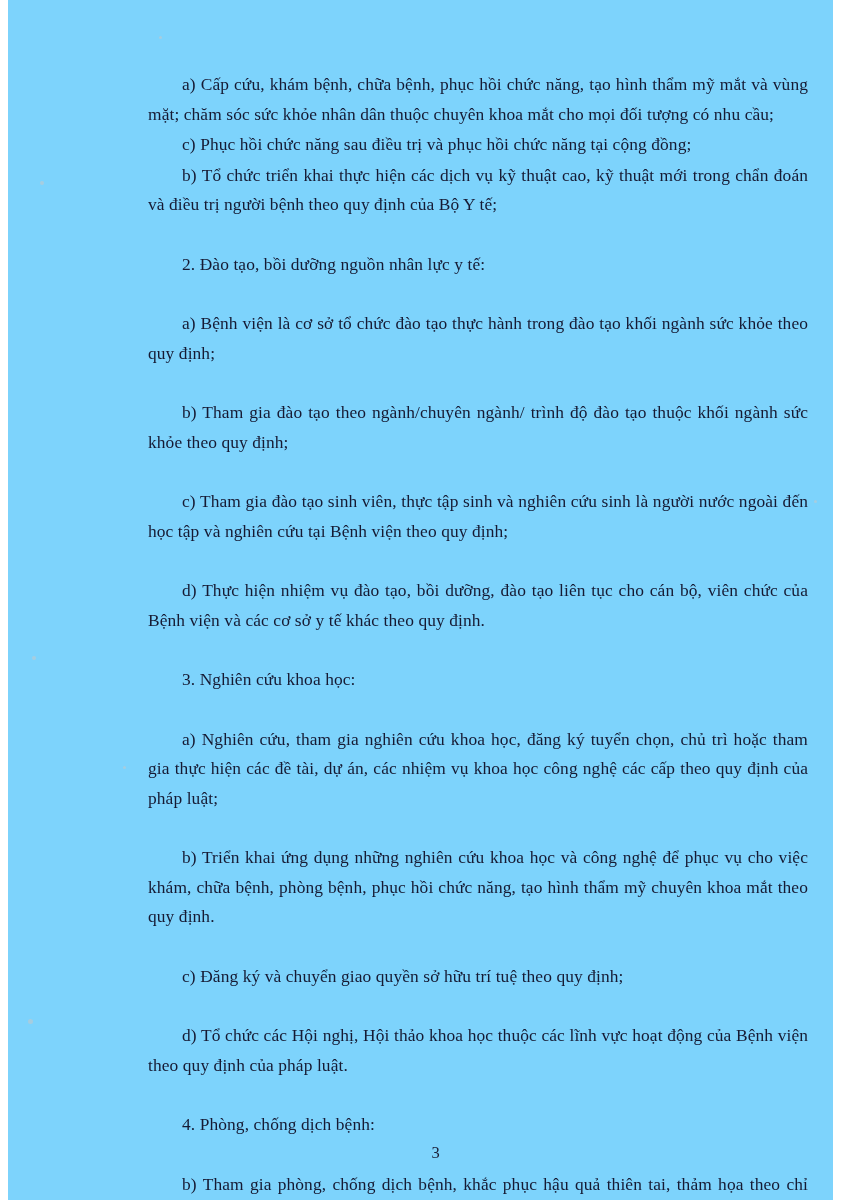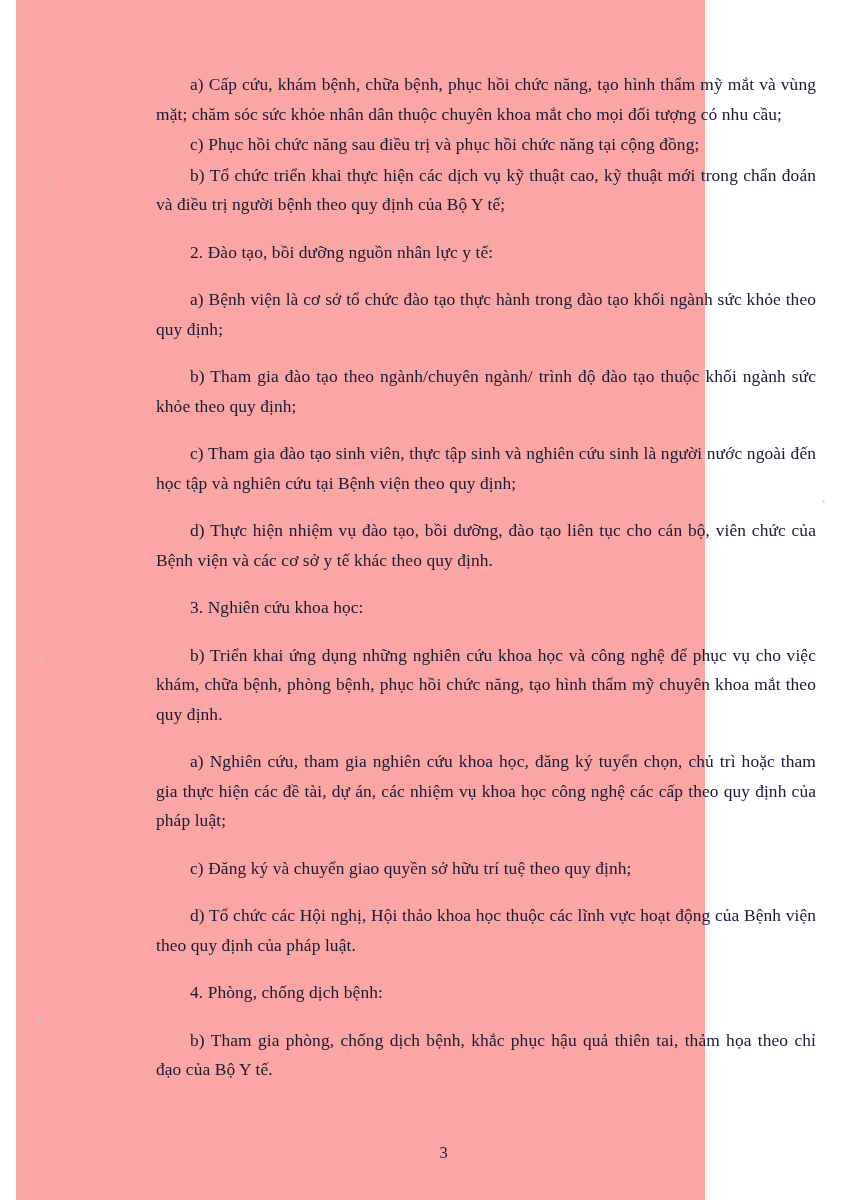--- a/index.html
+++ b/index.html
@@ -10,24 +10,24 @@
   body {
     width: 855px;
     height: 1200px;
     font-family: "Liberation Serif", serif;
     color: #1a1a2e;
     position: relative;
     overflow: hidden;
   }
   .page {
     position: absolute;
-    left: 16px; top: 0;
-    width: 689px;
+    left: 8px; top: 0;
+    width: 825px;
     height: 1200px;
-    background: #fca5a5;
+    background: #7dd3fc;
   }
   
   .speckle {
     position: absolute;
     background: #c9c9c9;
     border-radius: 50%;
     opacity: .55;
   }
   .doc-body {
     position: absolute;
@@ -39,21 +39,21 @@
     margin: 0 0 1px 0;
     font-size: 17.4px;
     line-height: 29.5px;
     text-align: justify;
     text-justify: inter-word;
     text-indent: 34px;
     color: #161a33;
     letter-spacing: .1px;
   }
   p.para.gap {
-    margin-top: 18px;
+    margin-top: 30px;
   }
   .page-number {
     position: absolute;
     top: 1143px;
     left: 0;
     width: 855px;
     text-align: center;
     font-size: 16.5px;
     color: #1b1f38;
     font-family: "Liberation Serif", serif;
@@ -74,22 +74,22 @@
   <div class="doc-body">
     <p class="para">a) Cấp cứu, khám bệnh, chữa bệnh, phục hồi chức năng, tạo hình thẩm mỹ mắt và vùng mặt; chăm sóc sức khỏe nhân dân thuộc chuyên khoa mắt cho mọi đối tượng có nhu cầu;</p>
     <p class="para">c) Phục hồi chức năng sau điều trị và phục hồi chức năng tại cộng đồng;</p>
     <p class="para">b) Tổ chức triển khai thực hiện các dịch vụ kỹ thuật cao, kỹ thuật mới trong chẩn đoán và điều trị người bệnh theo quy định của Bộ Y tế;</p>
     <p class="para gap">2. Đào tạo, bồi dưỡng nguồn nhân lực y tế:</p>
     <p class="para gap">a) Bệnh viện là cơ sở tổ chức đào tạo thực hành trong đào tạo khối ngành sức khỏe theo quy định;</p>
     <p class="para gap">b) Tham gia đào tạo theo ngành/chuyên ngành/ trình độ đào tạo thuộc khối ngành sức khỏe theo quy định;</p>
     <p class="para gap">c) Tham gia đào tạo sinh viên, thực tập sinh và nghiên cứu sinh là người nước ngoài đến học tập và nghiên cứu tại Bệnh viện theo quy định;</p>
     <p class="para gap">d) Thực hiện nhiệm vụ đào tạo, bồi dưỡng, đào tạo liên tục cho cán bộ, viên chức của Bệnh viện và các cơ sở y tế khác theo quy định.</p>
     <p class="para gap">3. Nghiên cứu khoa học:</p>
+    <p class="para gap">a) Nghiên cứu, tham gia nghiên cứu khoa học, đăng ký tuyển chọn, chủ trì hoặc tham gia thực hiện các đề tài, dự án, các nhiệm vụ khoa học công nghệ các cấp theo quy định của pháp luật;</p>
     <p class="para gap">b) Triển khai ứng dụng những nghiên cứu khoa học và công nghệ  để phục vụ cho việc khám, chữa bệnh, phòng bệnh, phục hồi chức năng, tạo hình thẩm mỹ chuyên khoa mắt theo quy định.</p>
-    <p class="para gap">a) Nghiên cứu, tham gia nghiên cứu khoa học, đăng ký tuyển chọn, chủ trì hoặc tham gia thực hiện các đề tài, dự án, các nhiệm vụ khoa học công nghệ các cấp theo quy định của pháp luật;</p>
     <p class="para gap">c) Đăng ký và chuyển giao quyền sở hữu trí tuệ theo quy định;</p>
     <p class="para gap">d) Tổ chức các Hội nghị, Hội thảo khoa học thuộc các lĩnh vực hoạt động của Bệnh viện theo quy định của pháp luật.</p>
     <p class="para gap">4. Phòng, chống dịch bệnh:</p>
     <p class="para gap">b) Tham gia phòng, chống dịch bệnh, khắc phục hậu quả thiên tai, thảm họa theo chỉ đạo của Bộ Y tế.</p>
 
   </div>
 
   <div class="page-number">3</div>
 </div>
 

